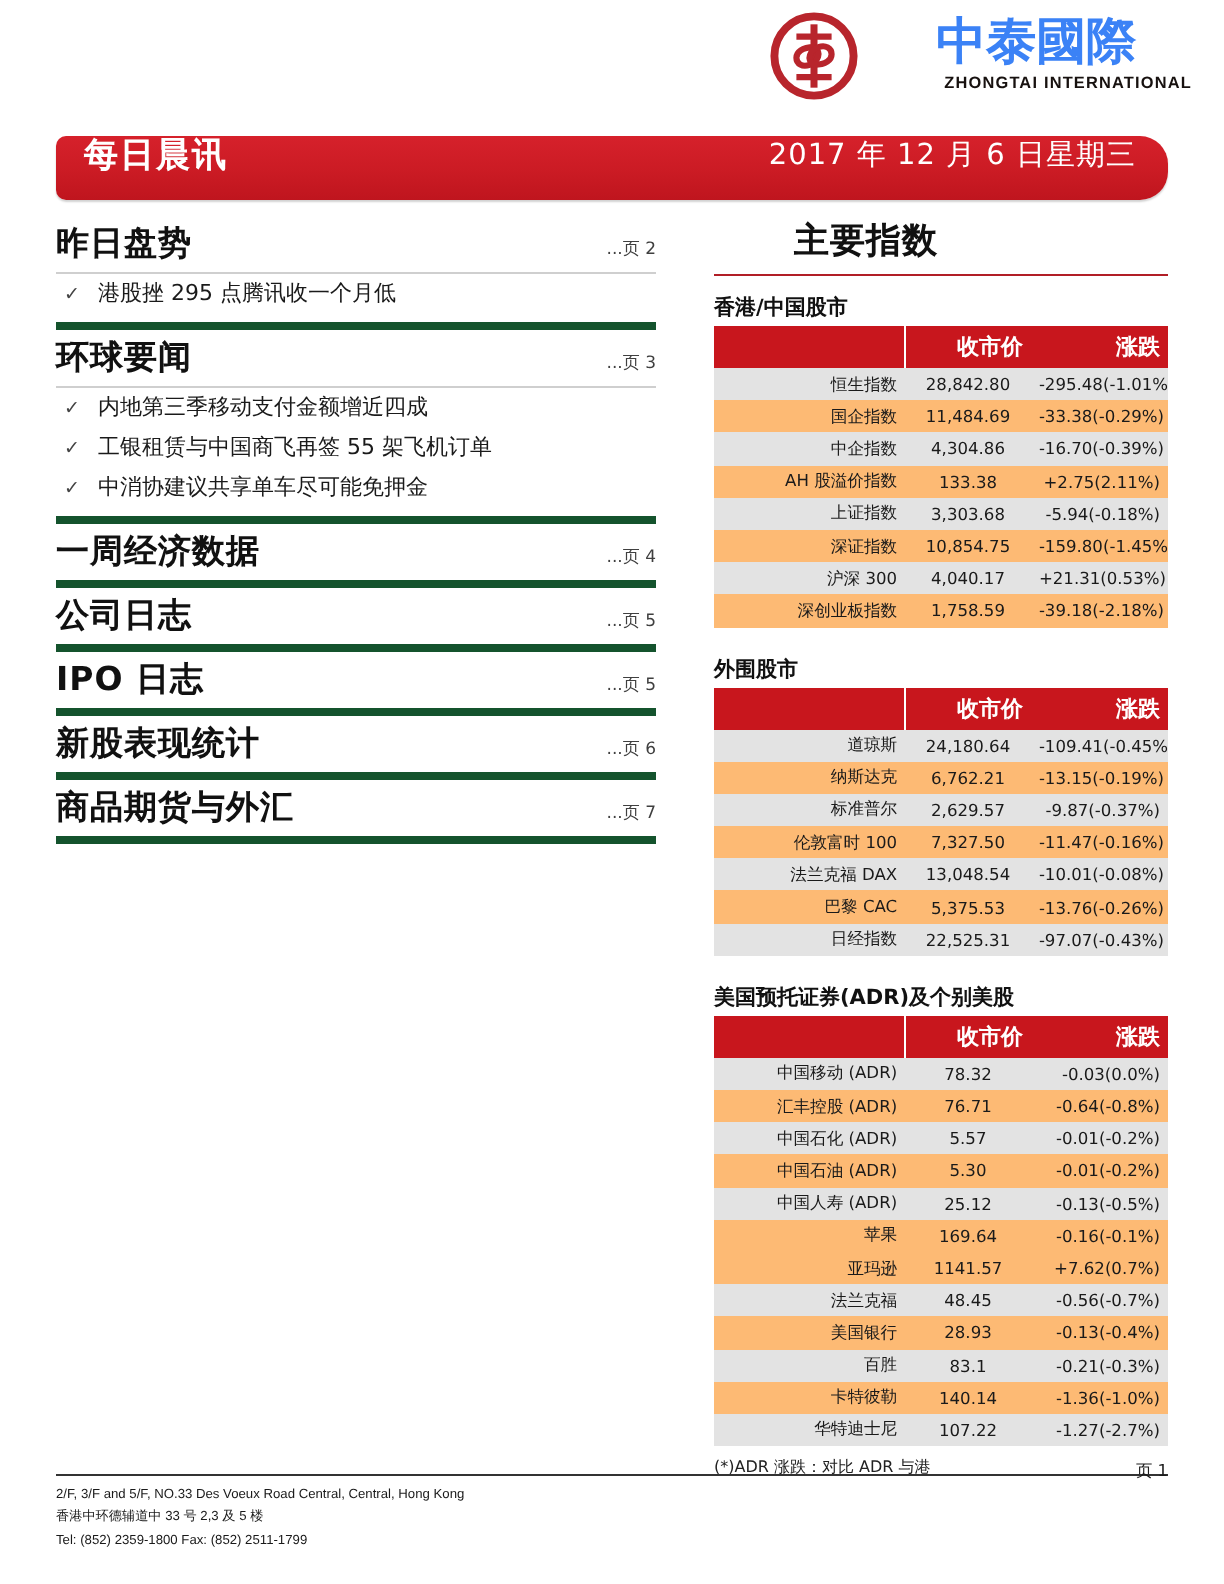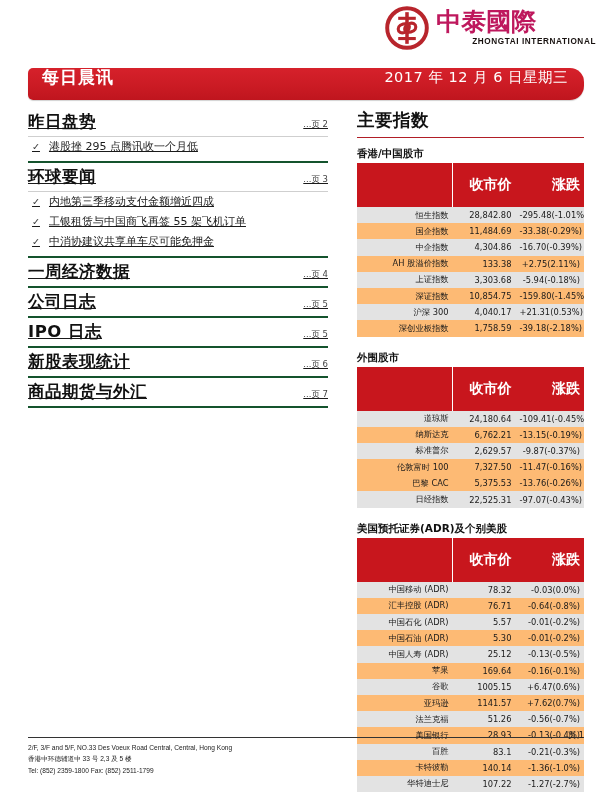--- a/index.html
+++ b/index.html
@@ -33,22 +33,23 @@
   .logo-text-block {
     display: flex;
     flex-direction: column;
     align-items: flex-start;
     line-height: 1;
   }
   .logo-cn {
     font-size: 25px;
     font-weight: bold;
     letter-spacing: 0px;
-    color: #be185d;
+    color: #3b82f6;
     font-family: Liberation Sans, sans-serif;
+    margin-left: 32px;
   }
   .logo-en {
     font-size: 8.2px;
     font-weight: bold;
     letter-spacing: 0.6px;
     color: #17110f;
     margin-top: 4px;
     font-family: "Liberation Sans", sans-serif;
     margin-left: 36px;
   }
@@ -90,22 +91,21 @@
   }
   .col-right {
     position: absolute;
     left: 357px;
     top: 108px;
     width: 227px;
   }
 
   
   .toc-section {
-    border-bottom: 2px solid #14532d;
-    text-decoration: underline;
+    border-bottom: 4px solid #14532d;
   }
   .toc-head-row {
     display: flex;
     align-items: baseline;
     justify-content: space-between;
     padding: 3px 0 3px 0;
   }
   .toc-head-title {
     font-size: 16.5px;
     font-weight: bold;
@@ -140,59 +140,60 @@
     border-bottom: 1px solid #cfcfcf;
   }
 
   
   .main-title {
     font-size: 17.5px;
     font-weight: bold;
     color: #111111;
     letter-spacing: 0.5px;
     padding-bottom: 5px;
+    margin-left: 40px;
   }
   .main-title-rule {
     border-bottom: 1.3px solid #b11e26;
     margin-bottom: 9px;
   }
   .sub-title {
     font-size: 10.5px;
     font-weight: bold;
     color: #111111;
     margin: 0 0 2px 0;
   }
   table.idx {
     width: 100%;
     border-collapse: collapse;
     font-size: 8.3px;
     table-layout: fixed;
   }
   table.idx thead th {
     background: #c8161d;
     color: #ffffff;
-    font-size: 14px;
-    font-weight: bold;
-    padding: 13px 4px;
+    font-size: 11px;
+    font-weight: bold;
+    padding: 3px 4px;
     text-align: right;
   }
   table.idx thead th.blank {
     background: #c8161d;
     border-right: 1px solid #ffffff;
   }
   table.idx tbody td {
     padding: 2.6px 4px;
     color: #1a1a1a;
     white-space: nowrap;
     overflow: hidden;
   }
   table.idx tbody tr.odd td { background: #e3e3e3; }
   table.idx tbody tr.even td { background: #fdba74; }
   td.nm { text-align: right; width: 43%; }
-  td.pv { text-align: right; width: 27%; }
+  td.pv { text-align: center; width: 27%; }
   td.ch { text-align: right; width: 30%; }
   th.c1 { width: 43%; }
   th.c2 { width: 27%; }
   th.c3 { width: 30%; }
 
   .spacer-12 { height: 14px; }
   .note {
     font-size: 8px;
     color: #222222;
     margin-top: 5px;
@@ -403,20 +404,25 @@
       <tr class="odd">
           <td class="nm">标准普尔</td>
           <td class="pv">2,629.57</td>
           <td class="ch">-9.87(-0.37%)</td>
         </tr>
       <tr class="even">
           <td class="nm">伦敦富时 100</td>
           <td class="pv">7,327.50</td>
           <td class="ch">-11.47(-0.16%)</td>
         </tr>
+      <tr class="odd">
+          <td class="nm">法兰克福 DAX</td>
+          <td class="pv">13,048.54</td>
+          <td class="ch">-10.01(-0.08%)</td>
+        </tr>
       <tr class="even">
           <td class="nm">巴黎 CAC</td>
           <td class="pv">5,375.53</td>
           <td class="ch">-13.76(-0.26%)</td>
         </tr>
       <tr class="odd">
           <td class="nm">日经指数</td>
           <td class="pv">22,525.31</td>
           <td class="ch">-97.07(-0.43%)</td>
         </tr>
@@ -458,33 +464,28 @@
       <tr class="odd">
           <td class="nm">中国人寿 (ADR)</td>
           <td class="pv">25.12</td>
           <td class="ch">-0.13(-0.5%)</td>
         </tr>
       <tr class="even">
           <td class="nm">苹果</td>
           <td class="pv">169.64</td>
           <td class="ch">-0.16(-0.1%)</td>
         </tr>
-      <tr class="odd">
-          <td class="nm">谷歌</td>
-          <td class="pv">1005.15</td>
-          <td class="ch">+6.47(0.6%)</td>
-        </tr>
       <tr class="even">
           <td class="nm">亚玛逊</td>
           <td class="pv">1141.57</td>
           <td class="ch">+7.62(0.7%)</td>
         </tr>
       <tr class="odd">
           <td class="nm">法兰克福</td>
-          <td class="pv">51.26</td>
+          <td class="pv">48.45</td>
           <td class="ch">-0.56(-0.7%)</td>
         </tr>
       <tr class="even">
           <td class="nm">美国银行</td>
           <td class="pv">28.93</td>
           <td class="ch">-0.13(-0.4%)</td>
         </tr>
       <tr class="odd">
           <td class="nm">百胜</td>
           <td class="pv">83.1</td>

